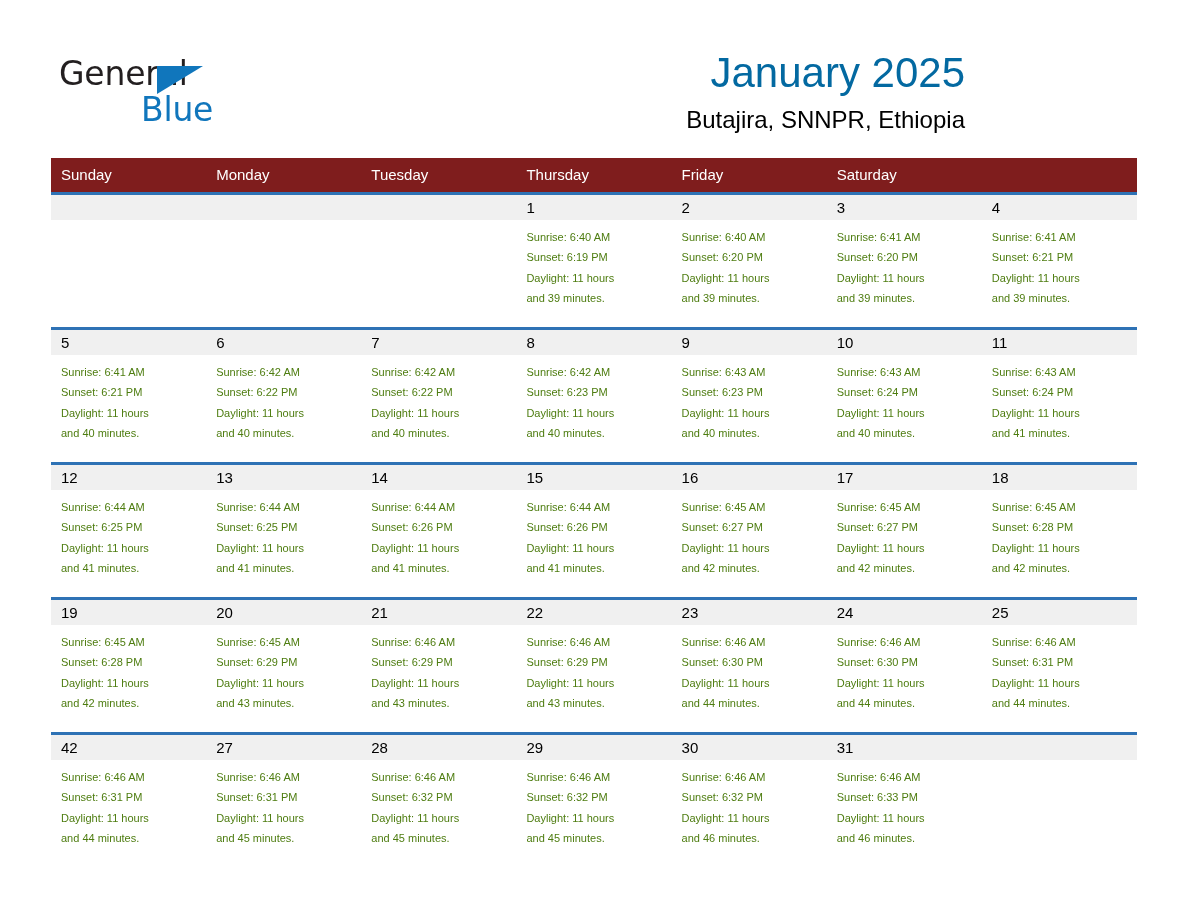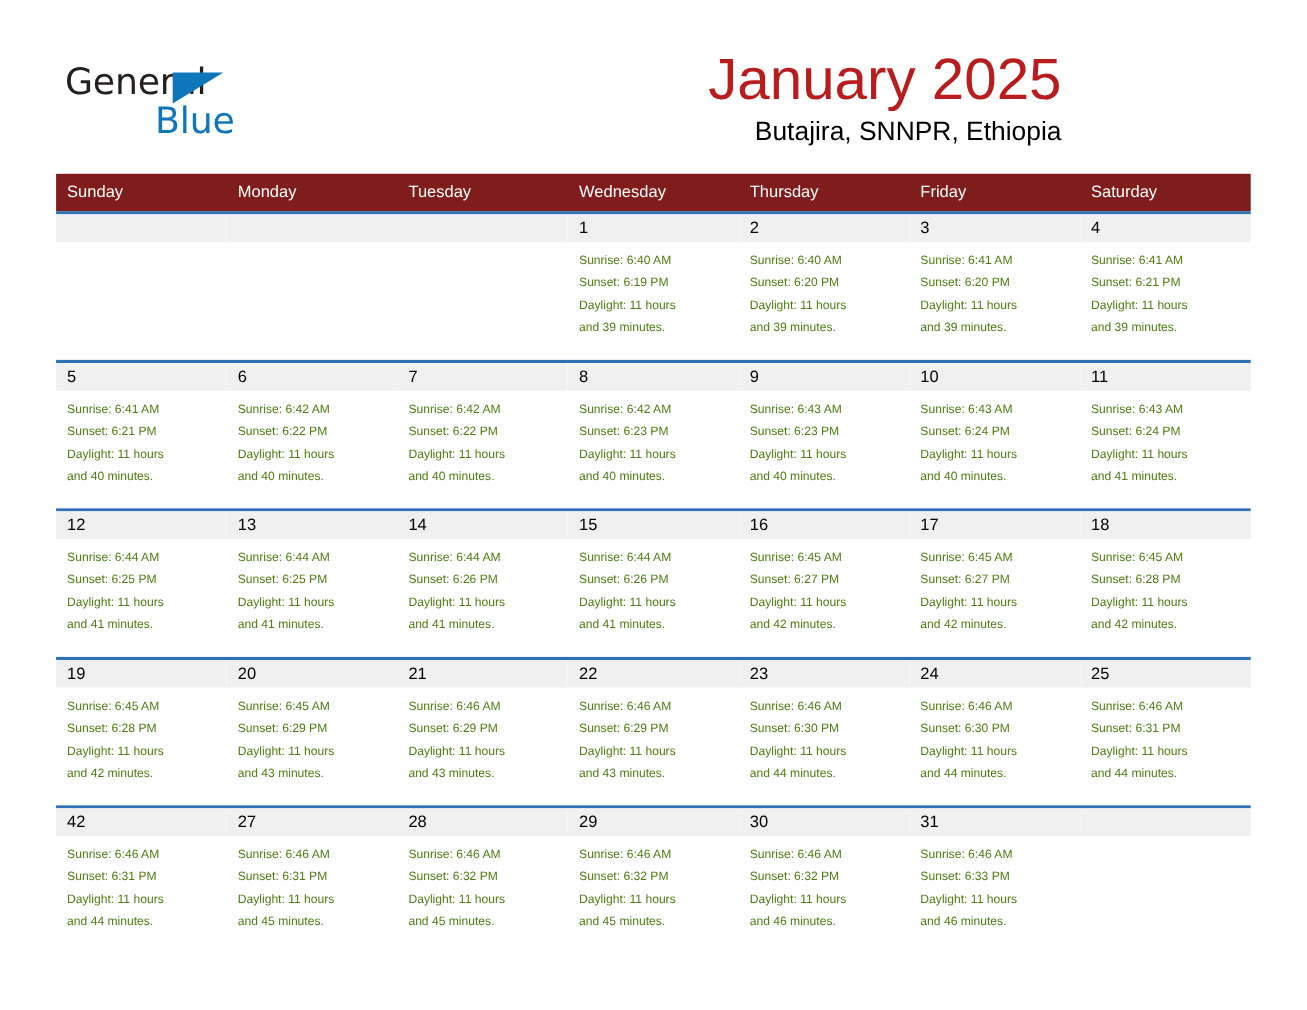--- a/index.html
+++ b/index.html
@@ -70,23 +70,23 @@
     line-height: 40px;
   }
 
   .title-block {
     position: absolute;
     right: 0;
     top: 0;
     text-align: right;
   }
   .month-title {
-    font-size: 53px;
+    font-size: 42px;
     font-weight: 400;
-    color: #b91c1c;
+    color: #0369a1;
     line-height: 54px;
     white-space: nowrap;
   }
   .location-title {
     font-size: 24px;
     font-weight: 400;
     color: #000000;
     line-height: 32px;
     margin-top: 4px;
     white-space: nowrap;
@@ -166,21 +166,20 @@
     </div>
 
   </div>
 
   <div class="calendar">
 
     <div class="weekdays">
       <div class="weekday">Sunday</div>
       <div class="weekday">Monday</div>
       <div class="weekday">Tuesday</div>
-      <div class="weekday">Wednesday</div>
       <div class="weekday">Thursday</div>
       <div class="weekday">Friday</div>
       <div class="weekday">Saturday</div>
     </div>
 
     <div class="week">
       <div class="day-cell empty">
         <div class="day-number-band"></div>
 
       </div>

